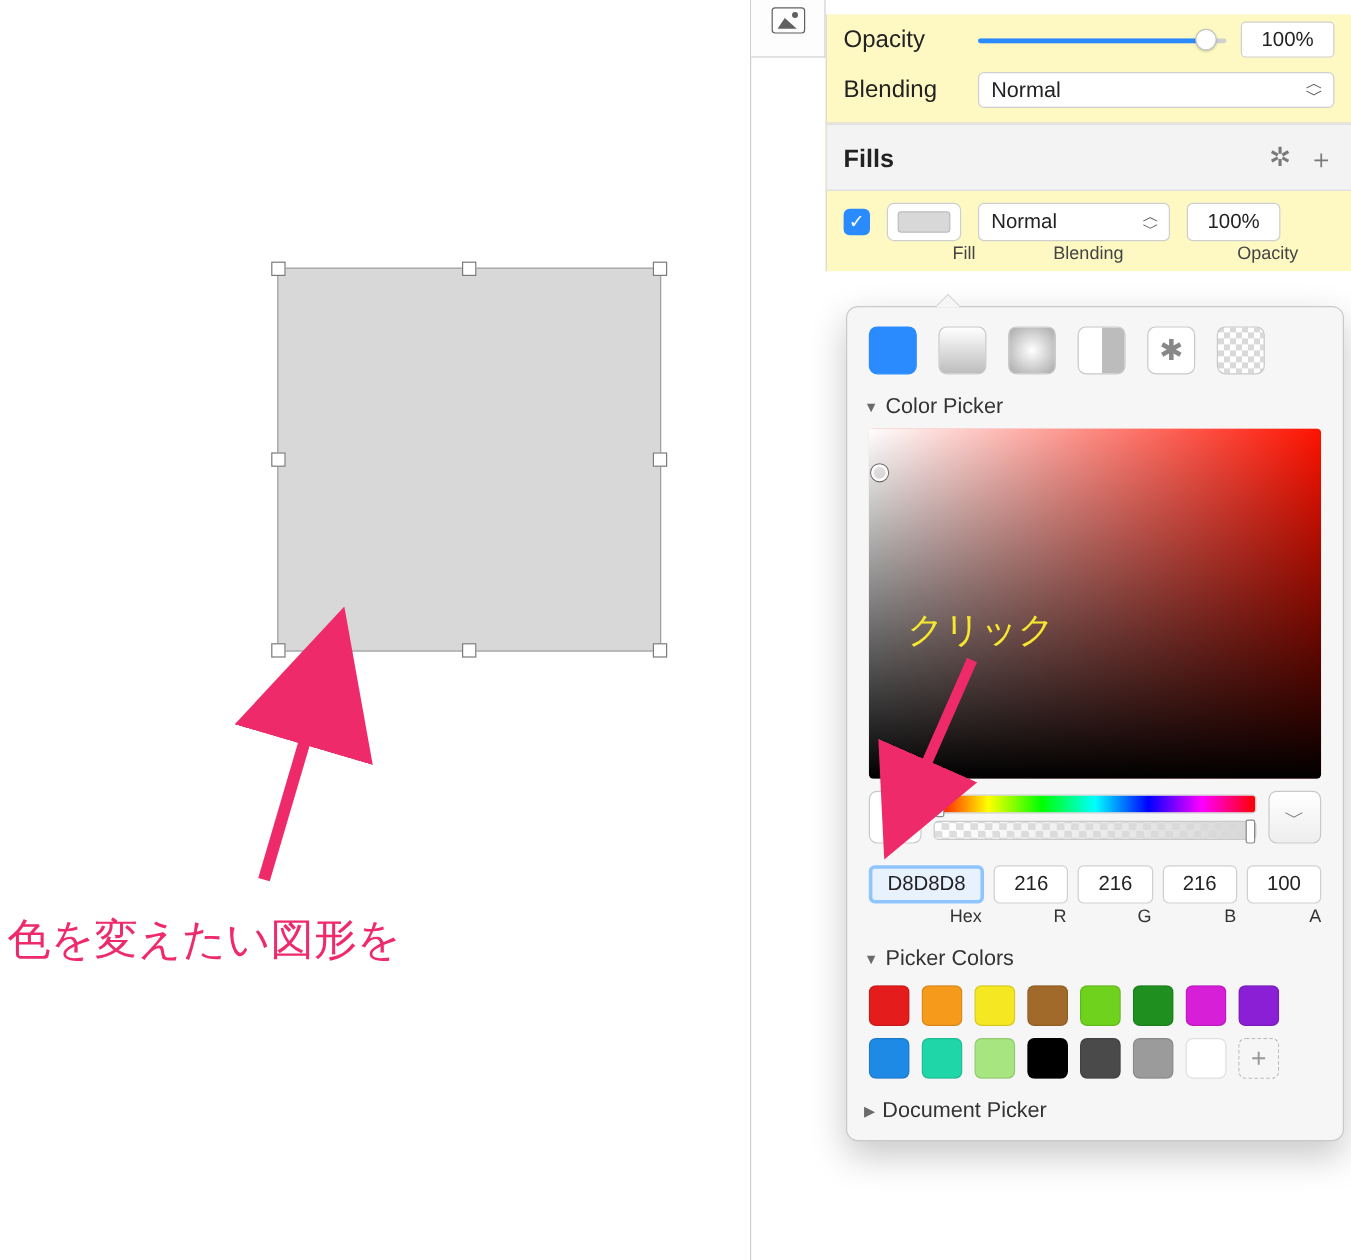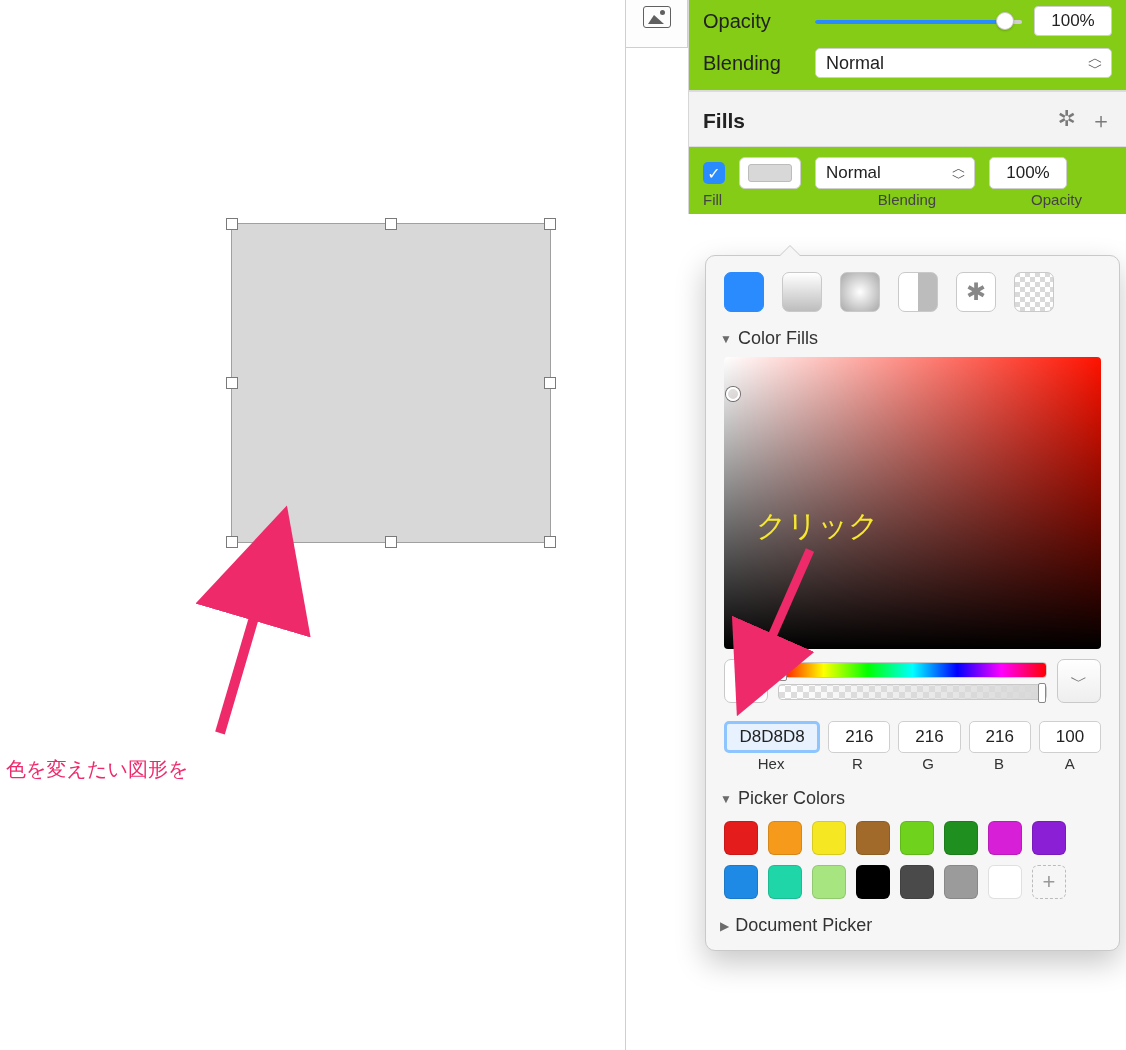--- a/index.html
+++ b/index.html
@@ -7,40 +7,40 @@
 
 
 .canvas-area { position: absolute; left: 0; top: 0; width: 625px; height: 1050px; background: #fff; }
 .shape { position: absolute; left: 231px; top: 223px; width: 320px; height: 320px; background: #d8d8d8; border: 1px solid #a0a0a0; }
 .handle { position: absolute; width: 12px; height: 12px; background: #fff; border: 1px solid #7a7a7a; }
 .h-nw { left: -6px; top: -6px; } .h-n { left: 50%; top: -6px; margin-left: -6px; } .h-ne { right: -6px; top: -6px; }
 .h-w  { left: -6px; top: 50%; margin-top: -6px; } .h-e { right: -6px; top: 50%; margin-top: -6px; }
 .h-sw { left: -6px; bottom: -6px; } .h-s { left: 50%; bottom: -6px; margin-left: -6px; } .h-se { right: -6px; bottom: -6px; }
 
 
-.anno { position: absolute; color: #ee2a6b; font-size: 20px; line-height: 1.7; }
+.anno { position: absolute; color: #ee2a6b; font-size: 36px; line-height: 1.7; }
 .anno.left-text { left: 6px; top: 752px; }
 .anno.click-text { left: 756px; top: 500px; color: #f7e82f; font-size: 30px; font-weight: 500; }
 
 .arrow { position: absolute; pointer-events: none; }
 
 .arrow-left svg, .arrow-click svg { overflow: visible; }
 .arrow-left  { left: 200px; top: 553px; }
 .arrow-click { left: 740px; top: 540px; }
 
 
 .divider { position: absolute; left: 625px; top: 0; width: 1px; height: 1050px; background: #cfcfcf; }
 
 .thumbstrip { position: absolute; left: 626px; top: 0; width: 62px; height: 48px; border-right: 1px solid #cfcfcf; border-bottom: 1px solid #cfcfcf; background: #fdfdfd; display:flex; align-items:flex-start; justify-content:center; padding-top:6px;}
 .thumb-icon { width:28px; height:22px; border:1.5px solid #606060; border-radius:3px; position:relative; }
 .thumb-icon:before { content:""; position:absolute; left:4px; bottom:3px; width:0; height:0; border-left:6px solid transparent; border-right:10px solid transparent; border-bottom:9px solid #606060;}
 .thumb-icon:after { content:""; position:absolute; right:5px; top:3px; width:5px; height:5px; border-radius:50%; background:#606060;}
 
 
-.inspector { position: absolute; left: 688px; top: 0; right: 0; background: #84cc16; border-left: 1px solid #d7d7d7; }
+.inspector { position: absolute; left: 688px; top: 12px; right: 0; background: #fef9c3; border-left: 1px solid #d7d7d7; }
 .row { display: flex; align-items: center; padding: 6px 14px; }
 .label { width: 112px; font-size: 20px; }
 .slider { flex: 1; position: relative; height: 20px; }
 .slider .track { position:absolute; left:0; right:0; top:9px; height:4px; background:#cfcfcf; border-radius:2px; }
 .slider .fill  { position:absolute; left:0; top:9px; height:4px; background:#2a8bff; border-radius:2px; width:92%; }
 .slider .knob  { position:absolute; top:1px; width:18px; height:18px; background:#fff; border:1px solid #c4c4c4; border-radius:50%; left:calc(92% - 9px); box-shadow:0 1px 2px rgba(0,0,0,.2);}
 .numbox { width: 78px; height: 30px; margin-left: 12px; border: 1px solid #cfcfcf; background:#fff; border-radius:4px; display:flex; align-items:center; justify-content:center; font-size:17px;}
 .select { flex:1; height: 30px; border:1px solid #cfcfcf; background:#fff; border-radius:5px; display:flex; align-items:center; padding: 0 10px; font-size:18px; position:relative;}
 .select .chev { position:absolute; right:8px; top:4px; font-size:15px; line-height:10px; color:#555;}
 .section-hr { height:1px; background:#d9d9d9; margin: 6px 0 0 0;}
@@ -50,21 +50,21 @@
 .header-icons { display:flex; gap:14px; color:#7a7a7a; font-size:22px;}
 
 .fill-row { padding: 10px 14px 2px 14px; display:flex; align-items:center; gap:14px;}
 .chk { width:22px; height:22px; border-radius:5px; background:#2a8bff; display:flex; align-items:center; justify-content:center; color:#fff; font-size:16px;}
 .swatch-btn { width:62px; height:32px; border:1px solid #cfcfcf; border-radius:6px; display:flex; align-items:center; justify-content:center; background:#fff;}
 .swatch-btn .sw { width:44px; height:18px; border:1px solid #bcbcbc; border-radius:3px; background:#d8d8d8;}
 .blend-select { width:160px; height:32px; border:1px solid #cfcfcf; background:#fff; border-radius:5px; display:flex; align-items:center; padding:0 10px; font-size:17px; position:relative;}
 .blend-select .chev { position:absolute; right:8px; top:5px; font-size:14px; line-height:10px; color:#555;}
 .pct-box { width:78px; height:32px; border:1px solid #cfcfcf; border-radius:5px; background:#fff; display:flex; align-items:center; justify-content:center; font-size:17px;}
 .fill-sub { display:flex; padding:0 14px 6px 14px; font-size:15px; color:#444;}
-.fill-sub span:nth-child(1){ width:110px; text-align:left;}
+.fill-sub span:nth-child(1){ width:110px; text-align:right;}
 .fill-sub span:nth-child(2){ width:160px; text-align:center; margin-left:14px;}
 .fill-sub span:nth-child(3){ flex:1; text-align:center; margin-left:14px;}
 
 
 .popover { position:absolute; left:705px; top:255px; width:415px; background:#f6f6f6; border:1px solid #c9c9c9; border-radius:10px; box-shadow: 0 12px 30px rgba(0,0,0,.22); padding-bottom: 6px;}
 .popover .nub { position:absolute; top:-10px; left:74px; width:0;height:0; border-left:10px solid transparent; border-right:10px solid transparent; border-bottom:10px solid #f6f6f6; filter: drop-shadow(0 -1px 0 #c9c9c9);}
 .type-row { display:flex; gap:18px; padding:16px 18px 10px 18px;}
 .type-btn { width:40px; height:40px; border-radius:7px; border:1px solid #c9c9c9; background:#fff; }
 .type-btn.active { background:#2a8bff; border-color:#2a8bff;}
 .type-linear { background: linear-gradient(#fff,#bdbdbd);}
@@ -90,21 +90,21 @@
 .alpha-bar { height:16px; border-radius:4px; border:1px solid #c9c9c9; background:
   linear-gradient(90deg, rgba(216,216,216,0), #d8d8d8),
   repeating-conic-gradient(#ddd 0 25%, #fff 0 50%) 0/12px 12px; position:relative;}
 .alpha-bar .kn { position:absolute; right:0; top:-2px; width:8px; height:20px; border:1px solid #888; background:#fff; border-radius:2px;}
 .more-btn { width:44px; height:44px; border:1px solid #c9c9c9; border-radius:7px; background:linear-gradient(#fff,#eee); display:flex; align-items:center; justify-content:center; color:#777;}
 
 .vals { display:flex; gap:8px; padding: 8px 18px 0 18px;}
 .vbox { flex:1; border:1px solid #cfcfcf; border-radius:5px; background:#fff; height:32px; display:flex; align-items:center; justify-content:center; font-size:17px;}
 .vbox.hex { flex:1.5; border:3px solid #8ec5ff; background:#e8f2ff;}
 .vlabels { display:flex; gap:8px; padding: 2px 18px 10px 18px; font-size:15px; color:#333;}
-.vlabels span { flex:1; text-align:center;} .vlabels span.hexl{flex:1.5;}
+.vlabels span { flex:1; text-align:right;} .vlabels span.hexl{flex:1.5;}
 
 .gcrow { display:flex; flex-wrap:wrap; gap:10px; padding: 4px 18px 10px 18px;}
 .gswatch { width:34px; height:34px; border-radius:6px; border:1px solid rgba(0,0,0,.12);}
 .plus { width:34px; height:34px; border-radius:6px; border:1px dashed #bbb; display:flex; align-items:center; justify-content:center; color:#999; font-size:22px;}
 
 </style>
 </head>
 <body>
 
 <div class="canvas-area">
@@ -188,21 +188,21 @@
     <div class="type-btn active"></div>
     <div class="type-btn type-linear"></div>
     <div class="type-btn type-radial"></div>
     <div class="type-btn type-angular"></div>
     <div class="type-btn type-pattern">✱</div>
     <div class="type-btn type-noise"></div>
   </div>
 
   <div class="disclosure">
     <span class="tri">▼</span>
-    <span>Color Fills</span>
+    <span>Color Picker</span>
   </div>
 
   <div class="picker">
     <div class="cursor"></div>
   </div>
 
   <div class="hue-row">
     <div class="eyedrop">
       <svg width="24" height="24" viewBox="0 0 24 24">
           <path fill="#555" d="M19.4 4.6a2 2 0 0 0-2.8 0l-2.1 2.1-1.1-1.1-1.4 1.4 1.1 1.1-8.3 8.3V20h3.6l8.3-8.3 1.1 1.1 1.4-1.4-1.1-1.1 2.1-2.1a2 2 0 0 0 0-2.8zM7.2 18H6v-1.2l8-8L15.2 10l-8 8z"></path>

